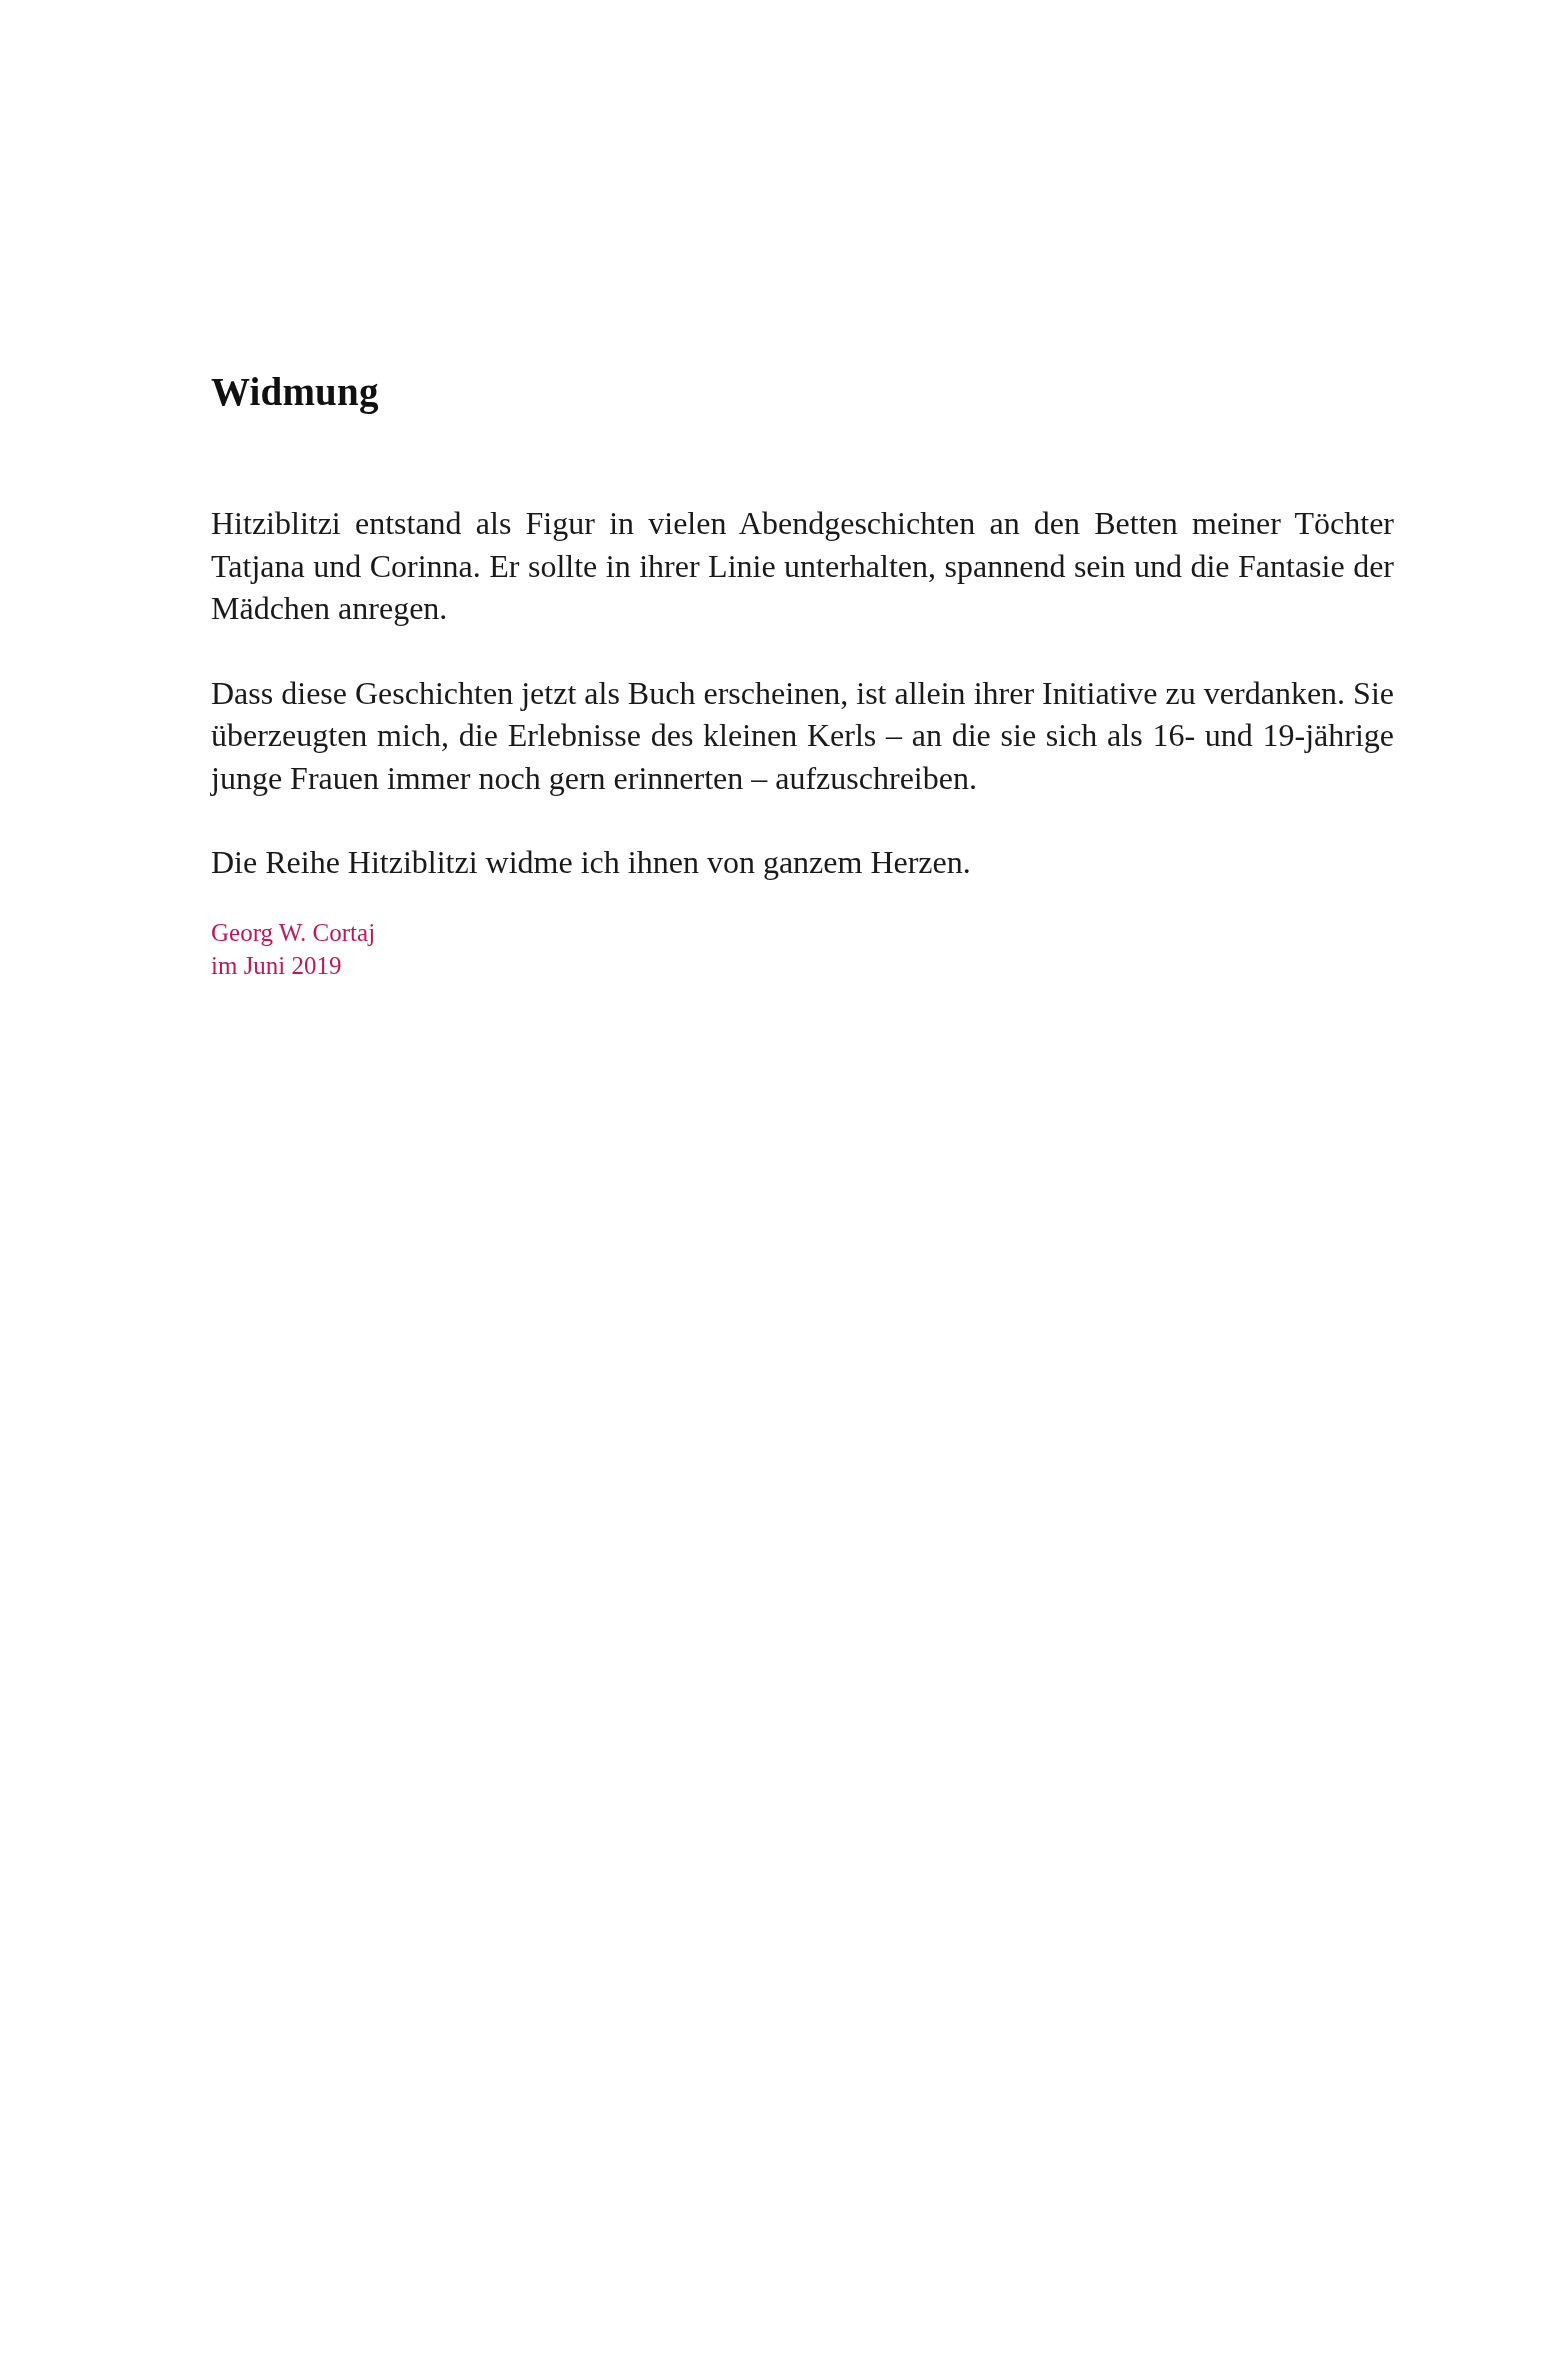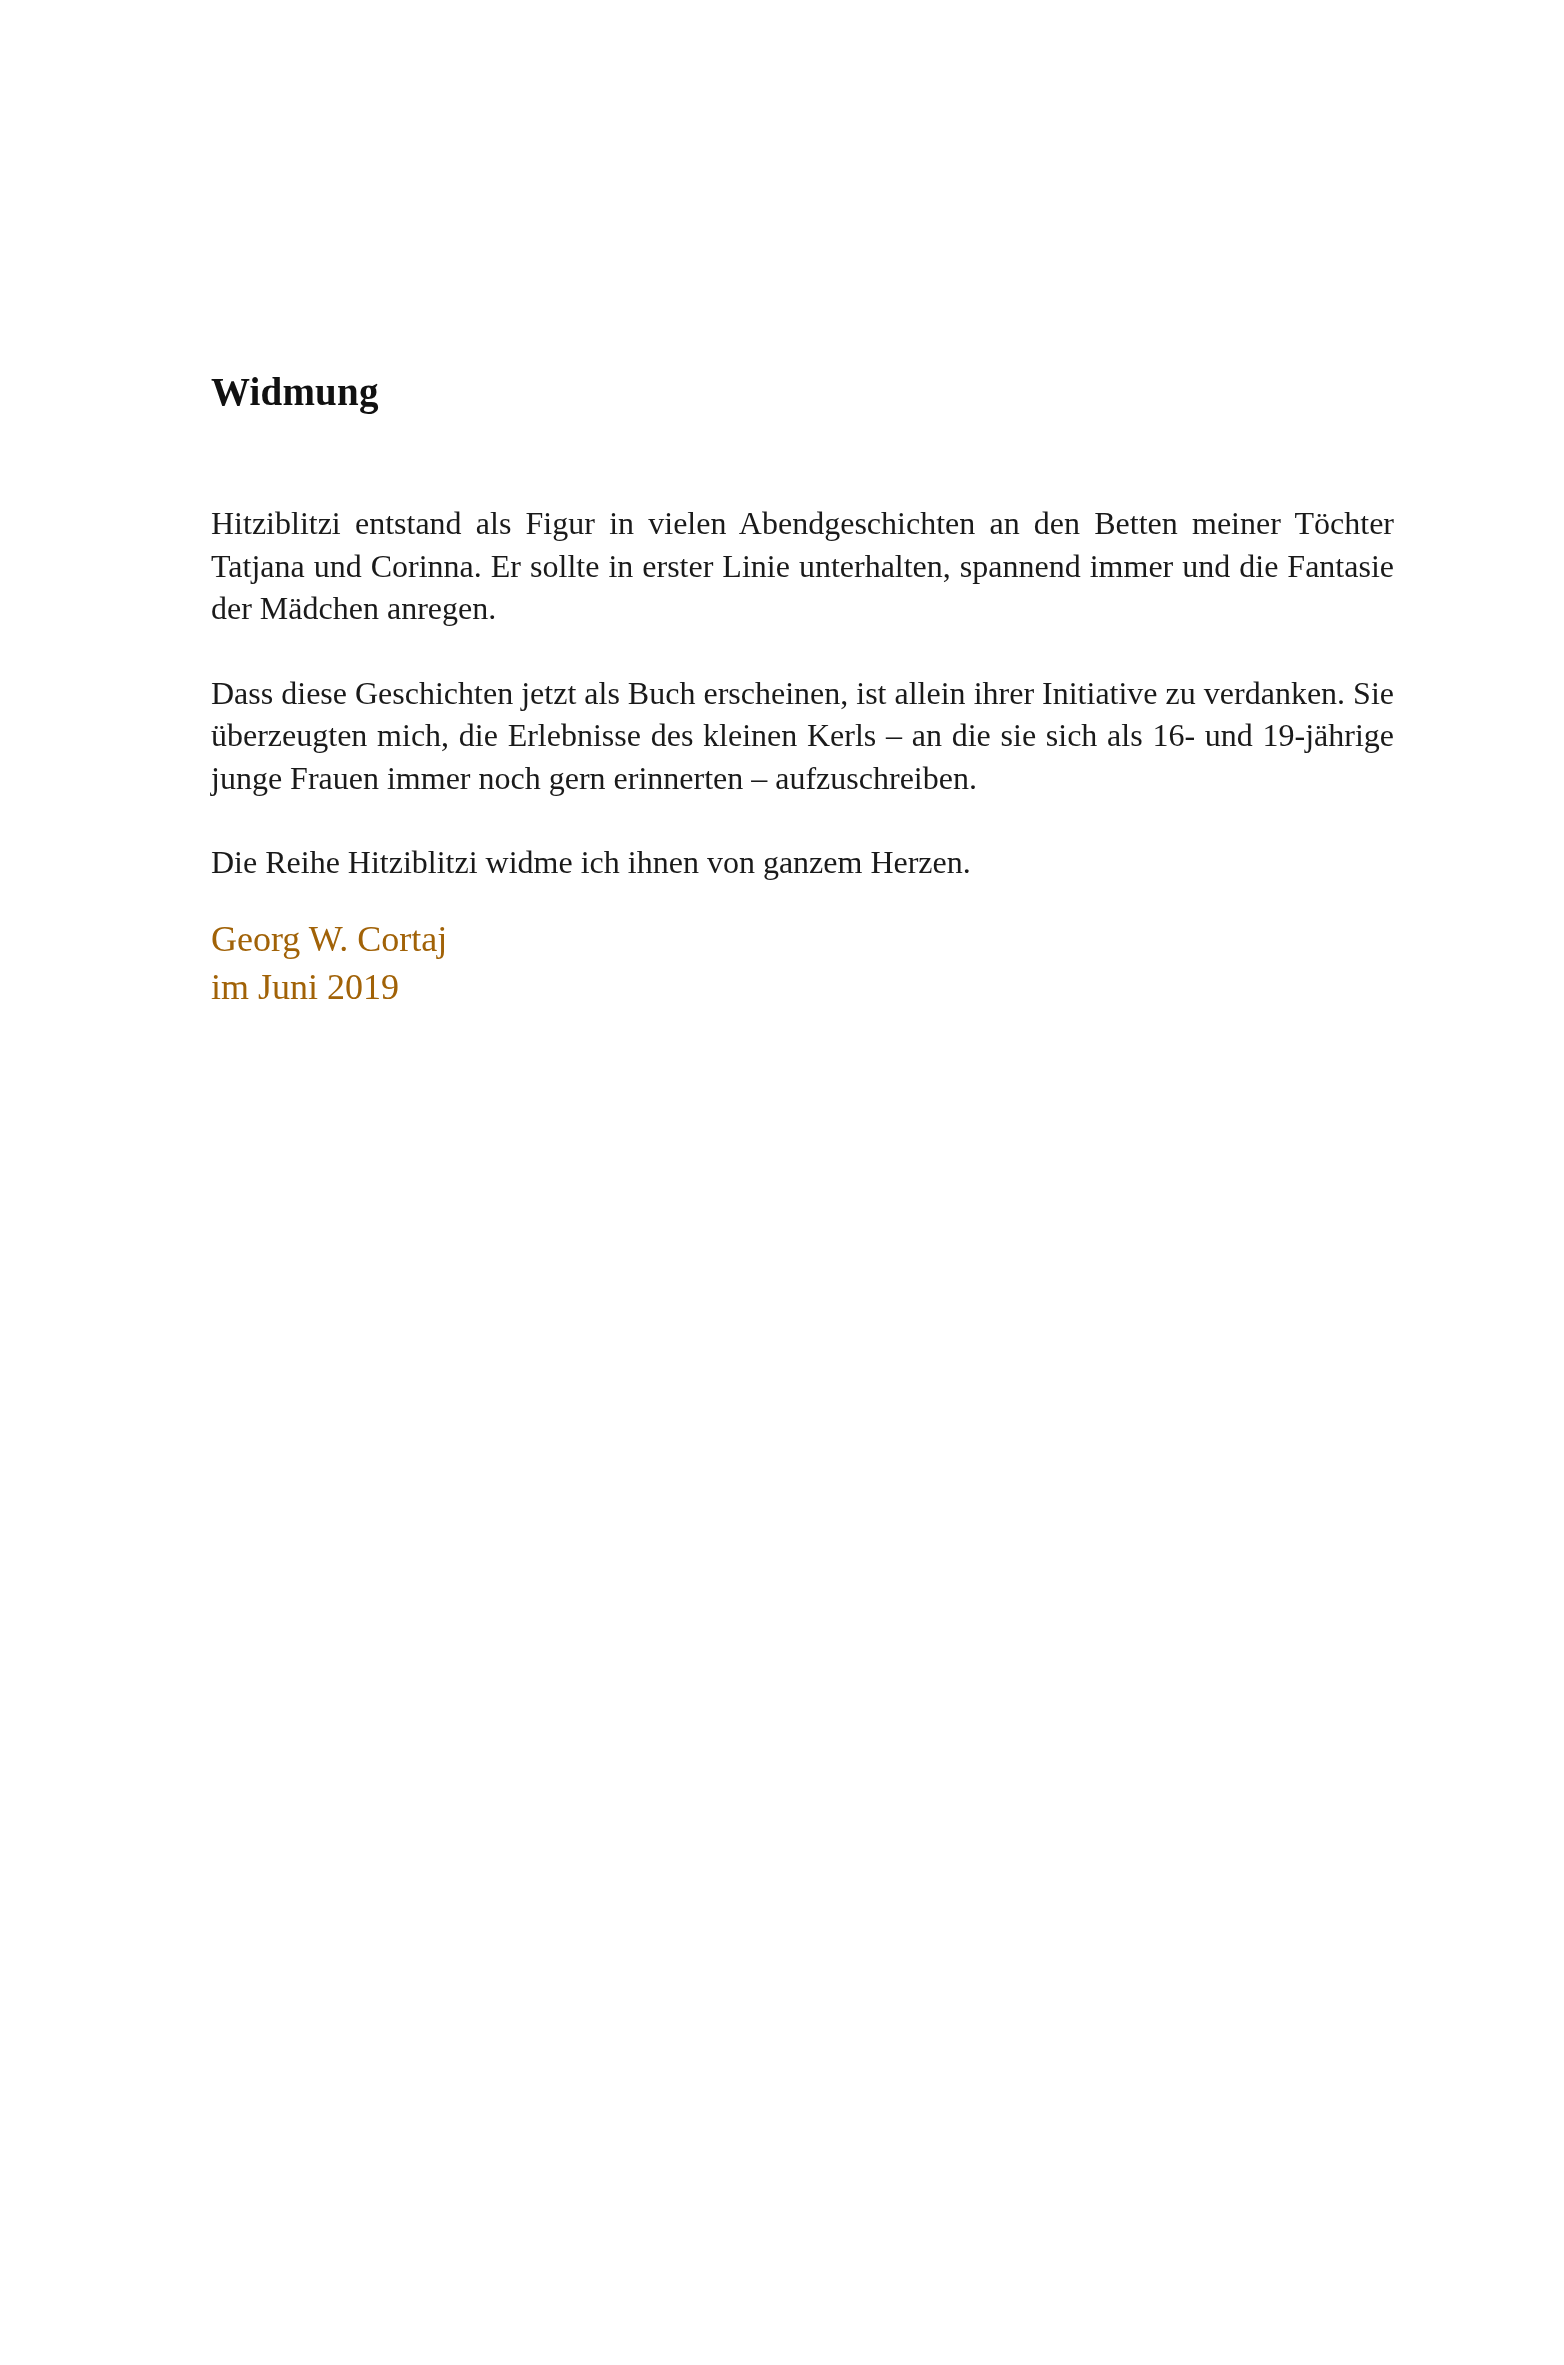--- a/index.html
+++ b/index.html
@@ -46,39 +46,39 @@
     text-justify: inter-word;
     margin: 0 0 42px 0;
     color: #1a1a1a;
     hyphens: none;
   }
   .para.last-block {
     text-align: left;
     margin-bottom: 32px;
   }
   .signature {
-    font-size: 36px;
+    font-size: 25px;
     line-height: 1.33;
     text-align: left;
     margin: 0;
-    color: #a16207;
+    color: #be185d;
   }
   .signature .sig-line {
     display: block;
   }
 </style>
 </head>
 <body>
 
 <div class="page">
   <div class="content">
 
     <h1 class="page-heading">Widmung</h1>
 
-    <p class="para">Hitziblitzi entstand als Figur in vielen Abendgeschichten an den Betten meiner Töchter Tatjana und Corinna. Er sollte in erster Linie unterhalten, spannend immer und die Fantasie der Mädchen anregen.</p>
+    <p class="para">Hitziblitzi entstand als Figur in vielen Abendgeschichten an den Betten meiner Töchter Tatjana und Corinna. Er sollte in ihrer Linie unterhalten, spannend sein und die Fantasie der Mädchen anregen.</p>
 
     <p class="para">Dass diese Geschichten jetzt als Buch erscheinen, ist allein ihrer Initiative zu verdanken. Sie überzeugten mich, die Erlebnisse des kleinen Kerls – an die sie sich als 16- und 19-jährige junge Frauen immer noch gern erinnerten – aufzuschreiben.</p>
 
     <p class="para last-block">Die Reihe Hitziblitzi widme ich ihnen von ganzem Herzen.</p>
 
     <div class="signature">
       <span class="sig-line">Georg W. Cortaj</span>
       <span class="sig-line">im Juni 2019</span>
     </div>
 

